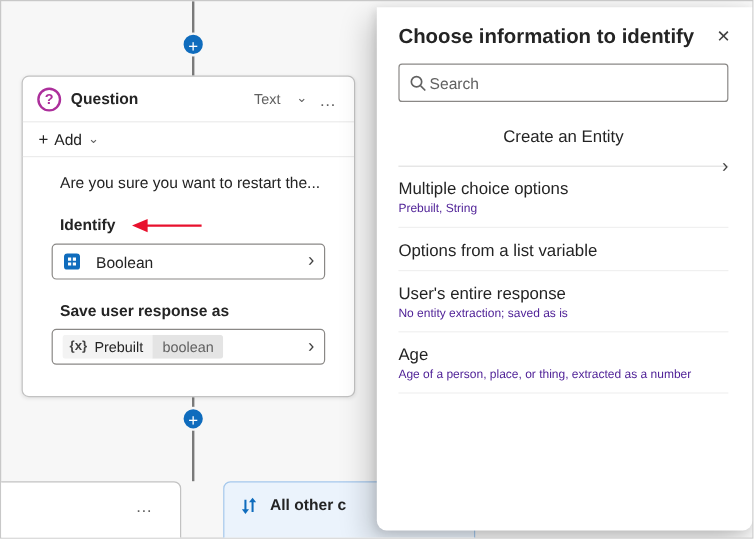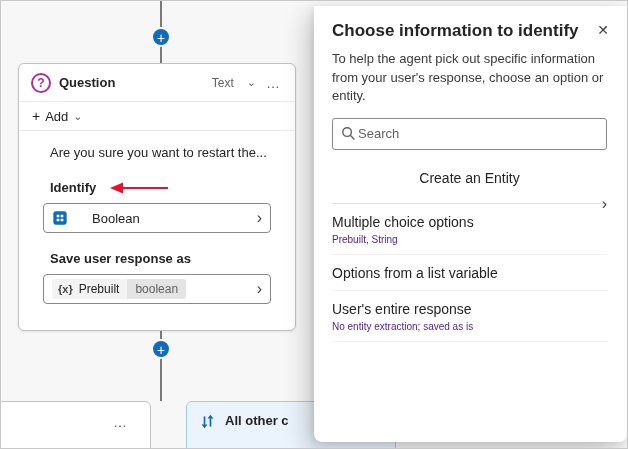--- a/index.html
+++ b/index.html
@@ -41,21 +41,21 @@
   .add-plus { font-size:14px; color:#242424; }
 
   .card-body { padding:0 24px; }
   .q-text { margin:14px 0 0 7px; font-size:13px; }
   .identify-row { margin:20px 0 0 7px; display:flex; align-items:center; }
   .section-label { font-size:13px; font-weight:bold; }
   .red-arrow { margin-left:12px; display:block; }
 
   .field {
     margin-top:8px; height:30px; border:1px solid #8a8886; border-radius:4px;
-    display:flex; align-items:center; padding:0 8px; gap:24px; background:#fff; cursor:pointer;
+    display:flex; align-items:center; padding:0 8px; gap:12px; background:#fff; cursor:pointer;
   }
   .chev-right { margin-left:auto; color:#424242; font-size:16px; line-height:1; }
   .field-text { font-size:13px; }
 
   .save-label { margin:18px 0 0 7px; }
 
   .var-chip { display:flex; border-radius:3px; overflow:hidden; font-size:12px; }
   .var-seg1 { display:flex; gap:6px; align-items:center; background:#f3f3f3; padding:3px 8px 3px 6px; }
   .var-token { color:#424242; font-weight:bold; font-size:11px; }
   .var-name { color:#242424; font-size:12px; }
@@ -181,21 +181,20 @@
       <path d="M13.5 16V5" stroke="#0f6cbd" stroke-width="2" fill="none"></path>
       <polygon points="13.5,2 10,6.5 17,6.5" fill="#0f6cbd"></polygon>
     </svg>
     <span class="condition-label">All other c</span>
   </div>
 
   <div class="panel">
     <div class="panel-title">Choose information to identify</div>
     <div class="close-btn">✕</div>
 
-    <div class="panel-desc">To help the agent pick out specific information from your user's response, choose an option or entity.</div>
 
     <div class="search-box">
       <svg width="15" height="15" viewBox="0 0 16 16">
         <circle cx="6.5" cy="6.5" r="4.6" fill="none" stroke="#616161" stroke-width="1.5"></circle>
         <line x1="10.2" y1="10.2" x2="14.3" y2="14.3" stroke="#616161" stroke-width="1.5"></line>
       </svg>
       <input type="text" placeholder="Search" style="">
     </div>
 
     <div class="create-entity-row">
@@ -213,18 +212,22 @@
         <div class="item-sub">Prebuilt, String</div>
       </div>
       <div class="entity-item">
         <div class="item-title">Options from a list variable</div>
       </div>
       <div class="entity-item">
         <div class="item-title">User's entire response</div>
         <div class="item-sub">No entity extraction; saved as is</div>
       </div>
       <div class="entity-item">
+        <div class="item-title">Age</div>
+        <div class="item-sub">Age of a person, place, or thing, extracted as a number</div>
+      </div>
+      <div class="entity-item">
         
       </div>
     </div>
   </div>
 
 </div>
 
 </body></html>

